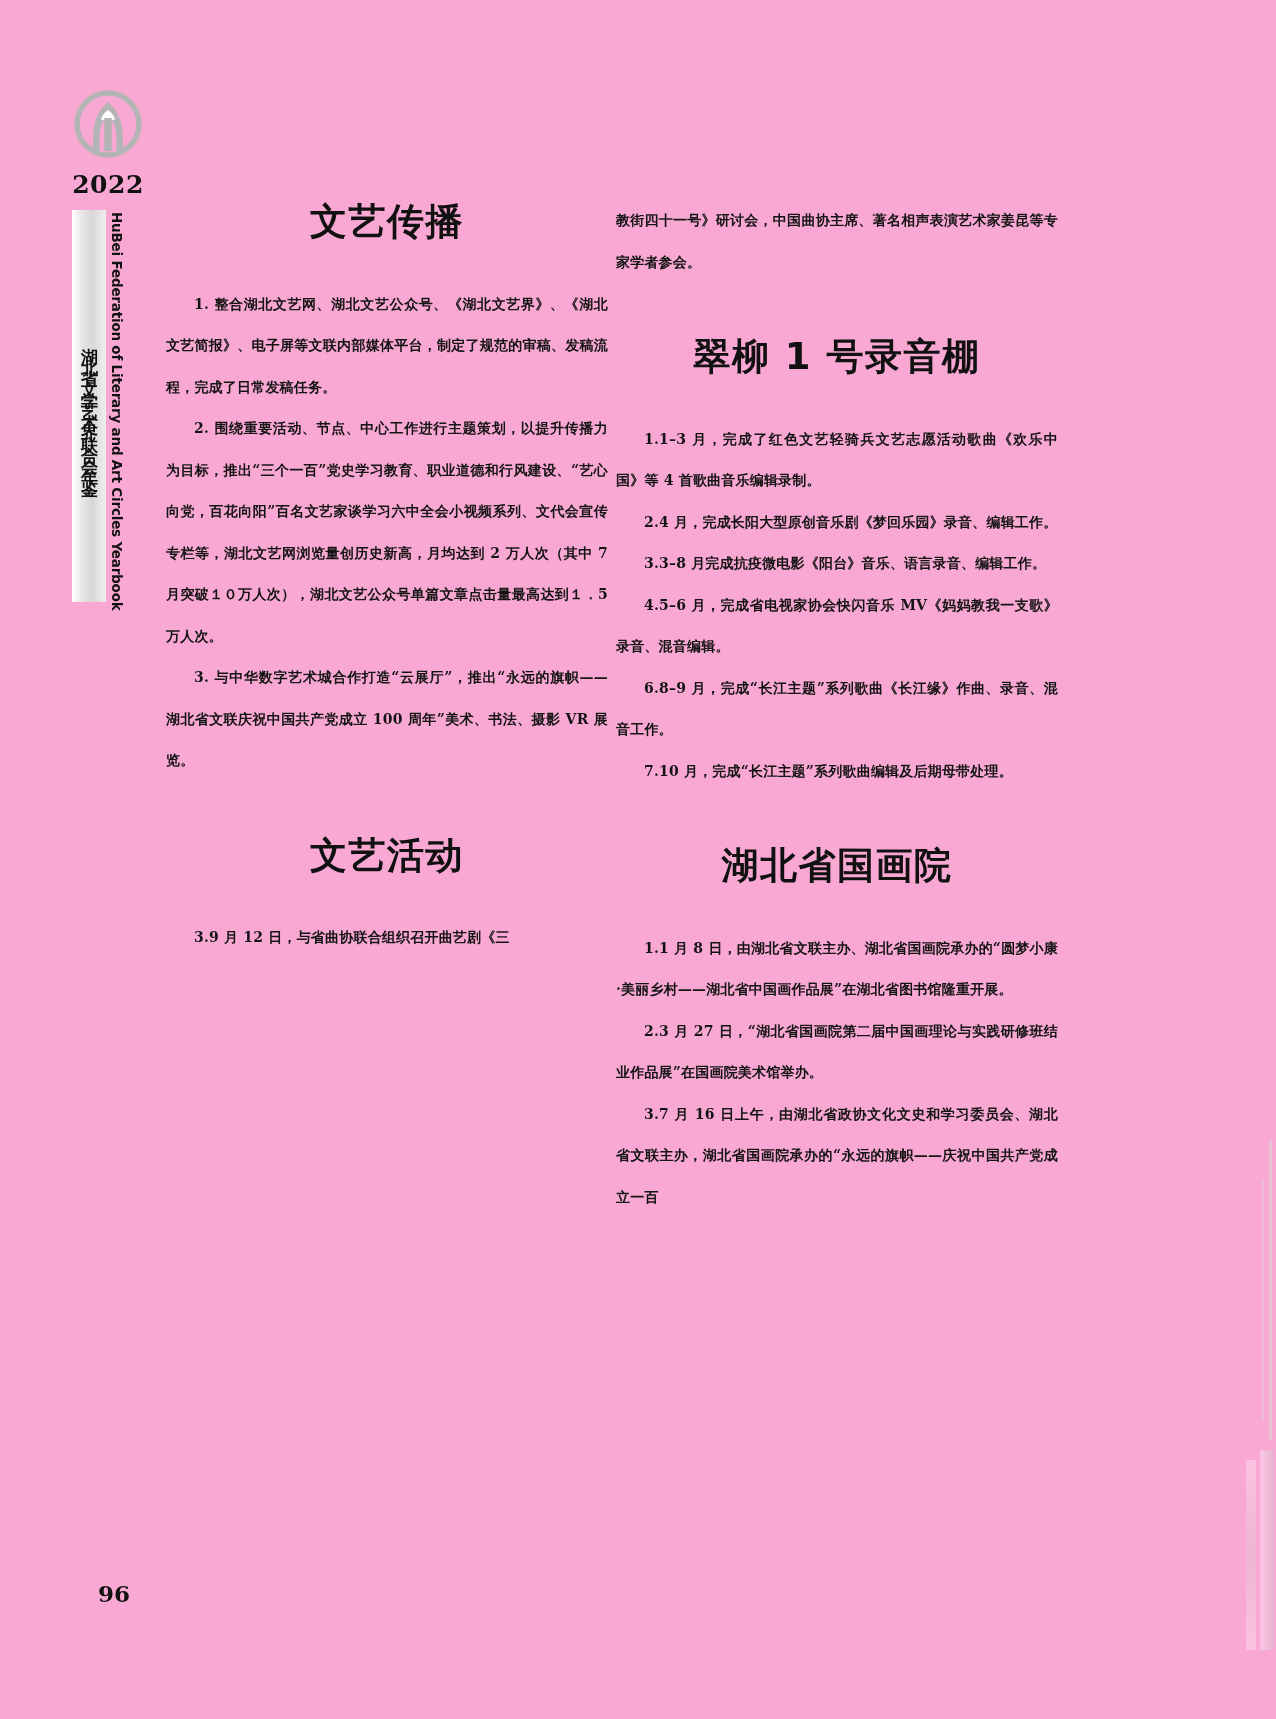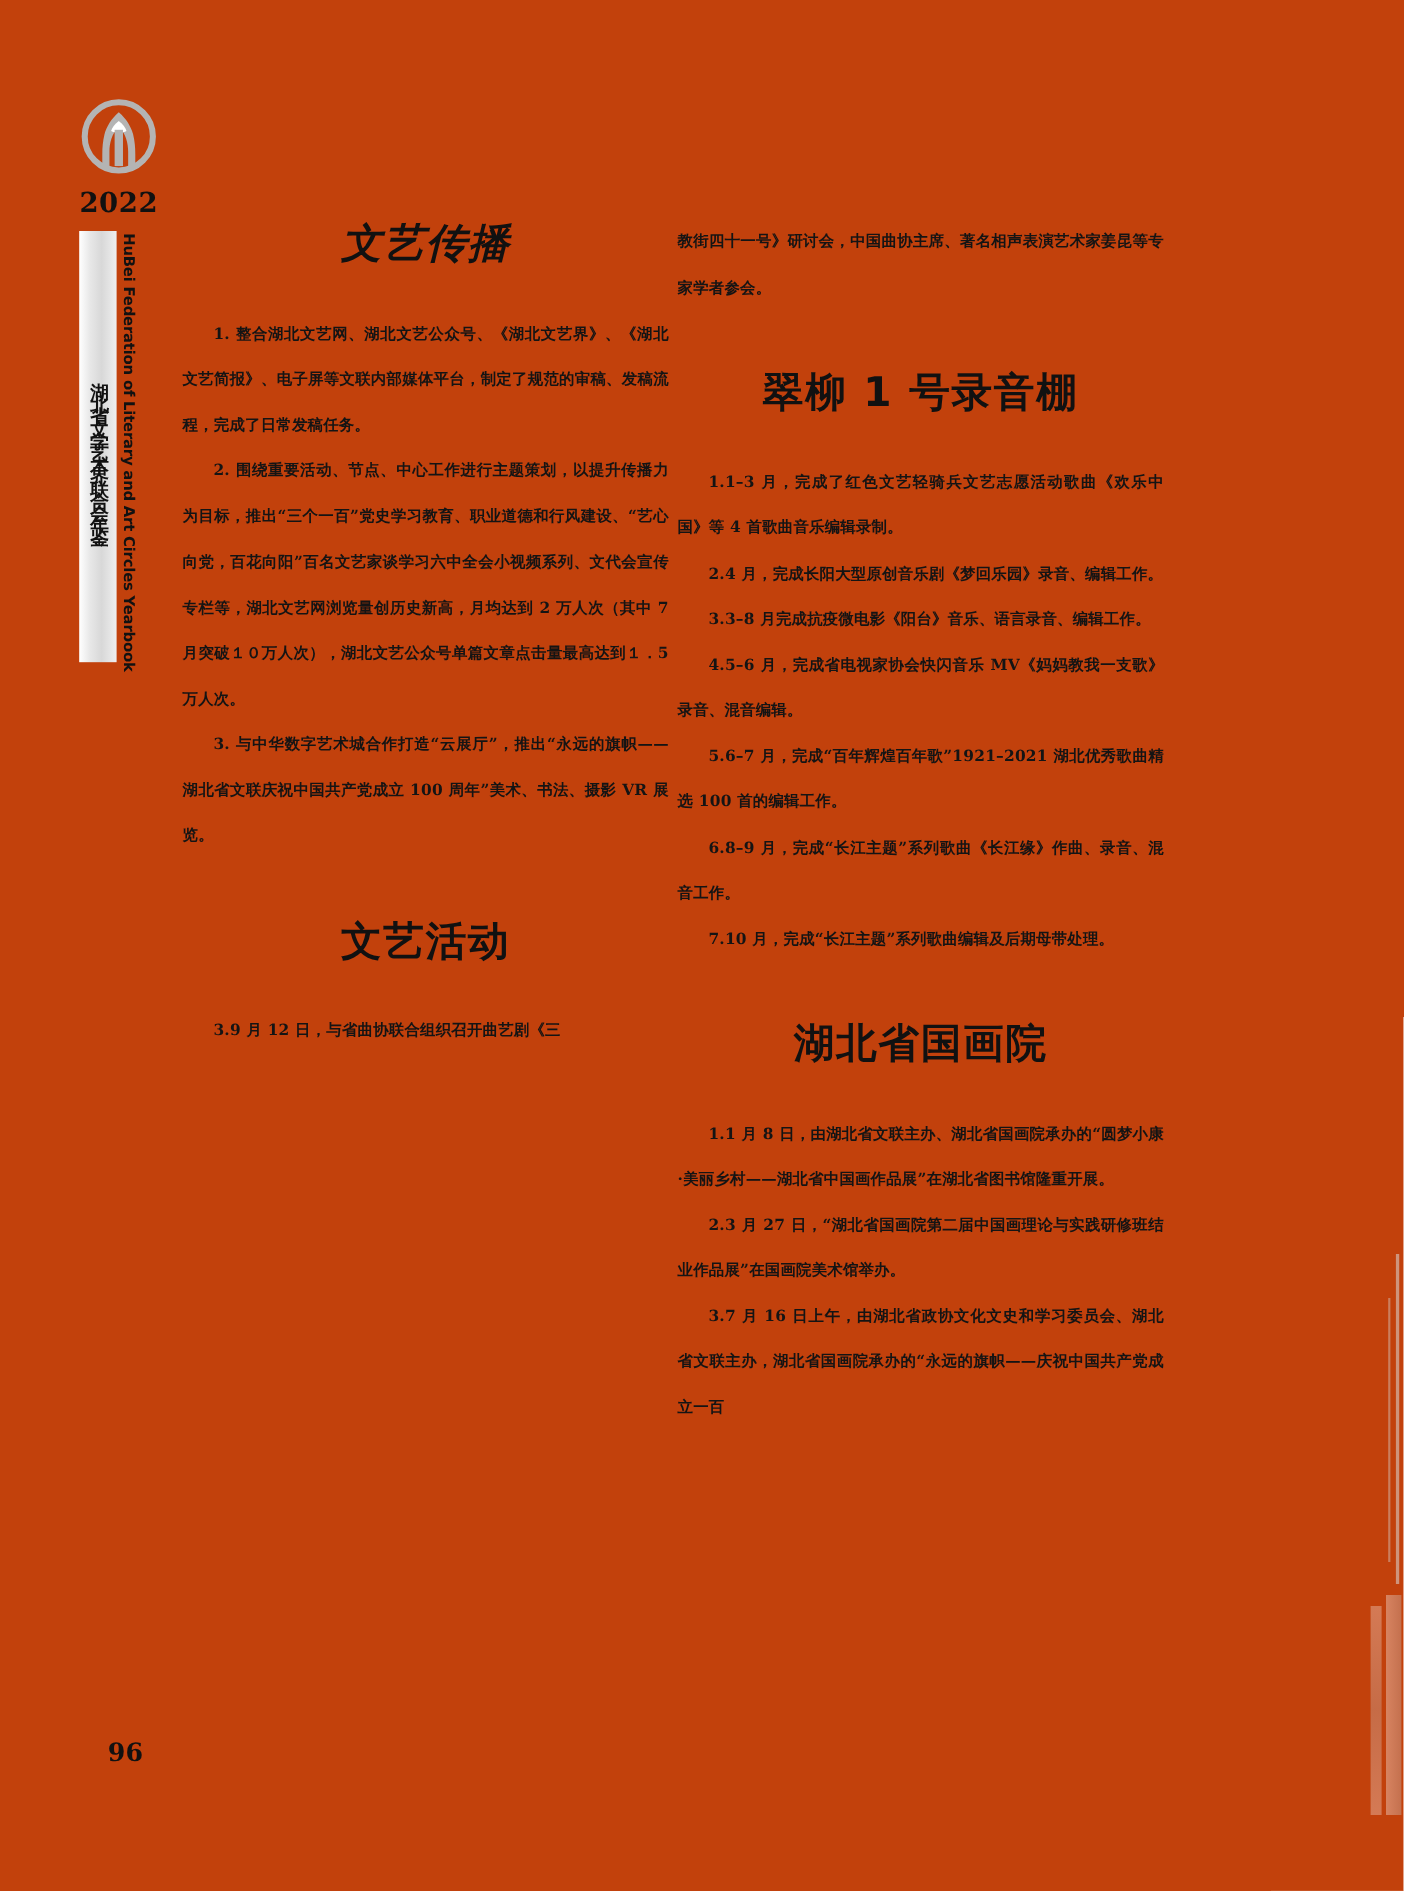--- a/index.html
+++ b/index.html
@@ -13,21 +13,21 @@
     position: relative;
     font-family: "Liberation Serif", "DejaVu Serif", serif;
     color: #1a1a1a;
     overflow: hidden;
   }
 
   
   #page {
     position: absolute;
     inset: 0;
-    background: #c2410c;
+    background: #f9a8d4;
   }
 
   
   #sidebar {
     position: absolute;
     left: 60px;
     top: 88px;
     width: 96px;
     height: 1480px;
   }
@@ -109,21 +109,21 @@
     margin: 0;
     font-family: "DejaVu Sans", sans-serif;
     font-weight: bold;
     font-size: 37px;
     line-height: 1.18;
     text-align: center;
     letter-spacing: 1.5px;
     color: #111;
   }
   .heading-block { padding: 52px 0 40px 0; }
-  .heading-block.first { padding-top: 0; padding-bottom: 40px; font-style: italic; }
+  .heading-block.first { padding-top: 0; padding-bottom: 40px; }
 
   p.body-par {
     margin: 0;
     font-family: "DejaVu Serif", "Liberation Serif", serif;
     font-weight: bold;
     font-size: 14px;
     line-height: 41.5px;
     text-align: justify;
     text-justify: inter-ideograph;
     text-indent: 2em;
@@ -202,21 +202,20 @@
     <p class="body-par cont">教街四十一号》研讨会，中国曲协主席、著名相声表演艺术家姜昆等专家学者参会。</p>
 
     <div class="heading-block">
       <h2 class="section-heading">翠柳 1 号录音棚</h2>
     </div>
 
     <p class="body-par">1.1–3 月，完成了红色文艺轻骑兵文艺志愿活动歌曲《欢乐中国》等 4 首歌曲音乐编辑录制。</p>
     <p class="body-par">2.4 月，完成长阳大型原创音乐剧《梦回乐园》录音、编辑工作。</p>
     <p class="body-par">3.3–8 月完成抗疫微电影《阳台》音乐、语言录音、编辑工作。</p>
     <p class="body-par">4.5–6 月，完成省电视家协会快闪音乐 MV《妈妈教我一支歌》录音、混音编辑。</p>
-    <p class="body-par">5.6–7 月，完成“百年辉煌百年歌”1921–2021 湖北优秀歌曲精选 100 首的编辑工作。</p>
     <p class="body-par">6.8–9 月，完成“长江主题”系列歌曲《长江缘》作曲、录音、混音工作。</p>
     <p class="body-par">7.10 月，完成“长江主题”系列歌曲编辑及后期母带处理。</p>
 
     <div class="heading-block">
       <h2 class="section-heading">湖北省国画院</h2>
     </div>
 
     <p class="body-par">1.1 月 8 日，由湖北省文联主办、湖北省国画院承办的“圆梦小康·美丽乡村——湖北省中国画作品展”在湖北省图书馆隆重开展。</p>
     <p class="body-par">2.3 月 27 日，“湖北省国画院第二届中国画理论与实践研修班结业作品展”在国画院美术馆举办。</p>
     <p class="body-par">3.7 月 16 日上午，由湖北省政协文化文史和学习委员会、湖北省文联主办，湖北省国画院承办的“永远的旗帜——庆祝中国共产党成立一百</p>

